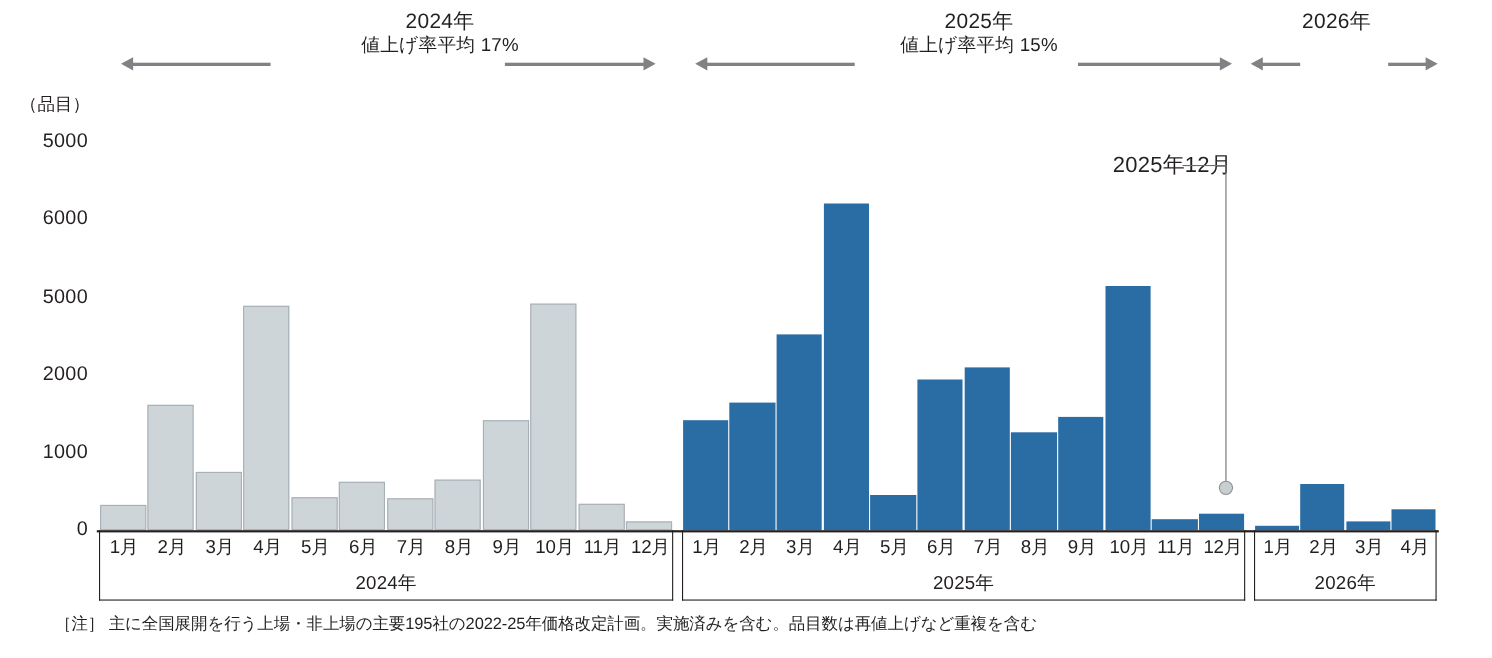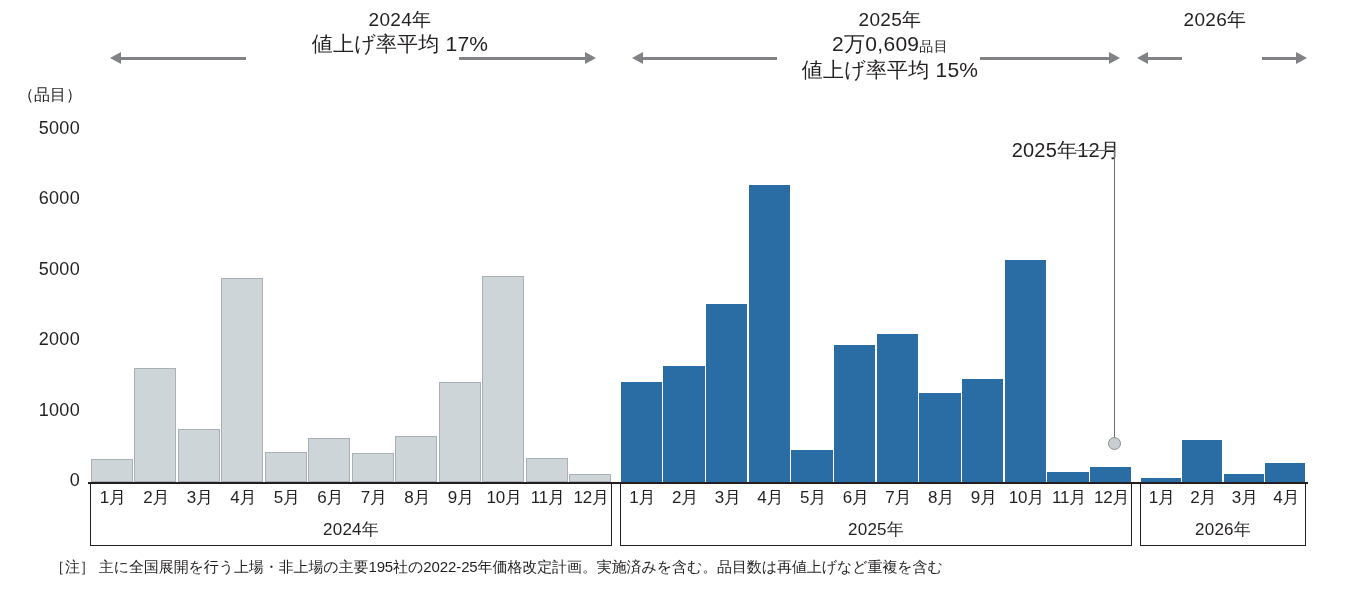--- a/index.html
+++ b/index.html
@@ -15,21 +15,21 @@
   
   .period-head {
     position: absolute;
     text-align: center;
     line-height: 1.22;
     color: #231f20;
   }
   .ph-title { font-size: 19px; letter-spacing: .3px; white-space: nowrap; }
   .ph-count { font-size: 21px; letter-spacing: .3px; white-space: nowrap; }
   .ph-count .sm { font-size: 14px; }
-  .ph-rate  { font-size: 21px; letter-spacing: .2px; white-space: nowrap; }
+  .ph-rate  { font-size: 17px; letter-spacing: .2px; white-space: nowrap; }
 
   
   .arrow { position: absolute; height: 12px; }
   .arrow .shaft {
     position: absolute; top: 5px; height: 3px; background: #808285;
     left: 0; right: 0;
   }
   .arrow .head {
     position: absolute; top: 0; width: 0; height: 0;
     border-top: 6px solid transparent;
@@ -111,21 +111,20 @@
     <div class="head"></div>
     <div class="shaft"></div>
   </div>
   <div class="arrow right" style="left:459px; top:52px; width:137px;">
     <div class="shaft"></div>
     <div class="head"></div>
   </div>
 
   <div class="period-head" style="left:740px; top:8px; width:300px;">
     <div class="ph-title">2025年</div>
-    <div class="ph-count"><span>2万0,609</span><span class="sm">品目</span></div>
     <div class="ph-rate">値上げ率平均  15%</div>
   </div>
 
   <div class="arrow left" style="left:632px; top:52px; width:145px;">
     <div class="head"></div>
     <div class="shaft"></div>
   </div>
   <div class="arrow right" style="left:980px; top:52px; width:140px;">
     <div class="shaft"></div>
     <div class="head"></div>

